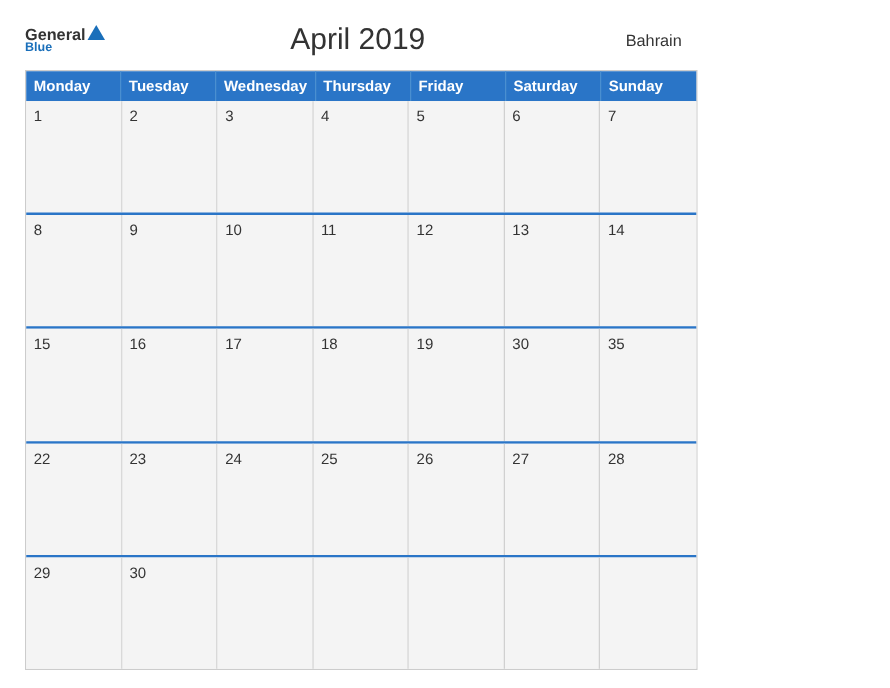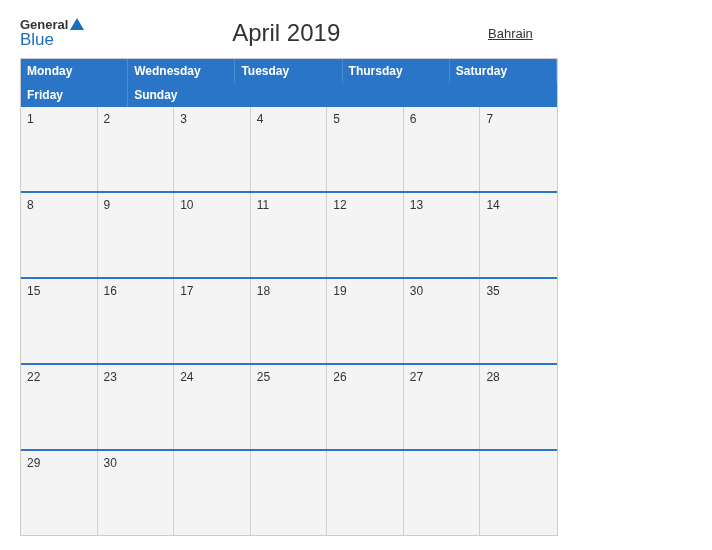--- a/index.html
+++ b/index.html
@@ -29,22 +29,22 @@
       flex-direction: column;
       align-items: flex-start;
       line-height: 1;
     }
     .logo-general {
       font-size: 13px;
       font-weight: bold;
       color: #333;
     }
     .logo-blue {
-      font-size: 17px;
-      font-weight: normal;
+      font-size: 10px;
+      font-weight: bold;
       color: #1a6fba;
     }
     .logo-triangle {
       display: inline-block;
       width: 0;
       height: 0;
       border-left: 7px solid transparent;
       border-right: 7px solid transparent;
       border-bottom: 12px solid #1a6fba;
       margin-left: 2px;
@@ -59,33 +59,32 @@
     .title {
       font-size: 24px;
       color: #333;
       font-weight: normal;
       text-align: center;
       flex: 1;
     }
     .country {
       font-size: 13px;
       color: #333;
-      text-align: left;
+      text-align: center;
       min-width: 70px;
-      text-decoration: underline;
     }
     .calendar {
       flex: 1;
       display: flex;
       flex-direction: column;
       border: 1px solid #ccc;
     }
     .cal-header {
       display: grid;
-      grid-template-columns: repeat(5, 1fr);
+      grid-template-columns: repeat(7, 1fr);
       background: #2a75c7;
     }
     .cal-header-cell {
       color: #fff;
       font-size: 12px;
       font-weight: bold;
       text-align: left;
       padding: 5px 6px;
       border-right: 1px solid #4a8fd0;
     }
@@ -142,25 +141,25 @@
       </div>
       <span class="logo-blue">Blue</span>
     </div>
     <div class="title">April 2019</div>
     <div class="country">Bahrain</div>
   </div>
 
   <div class="calendar">
     <div class="cal-header">
       <div class="cal-header-cell">Monday</div>
+      <div class="cal-header-cell">Tuesday</div>
       <div class="cal-header-cell">Wednesday</div>
-      <div class="cal-header-cell">Tuesday</div>
       <div class="cal-header-cell">Thursday</div>
+      <div class="cal-header-cell">Friday</div>
       <div class="cal-header-cell">Saturday</div>
-      <div class="cal-header-cell">Friday</div>
       <div class="cal-header-cell">Sunday</div>
     </div>
     <div class="cal-body">
 
       <div class="cal-week">
         <div class="cal-cell">
             <span class="day-num">1</span>
           </div>
         <div class="cal-cell">
             <span class="day-num">2</span>

